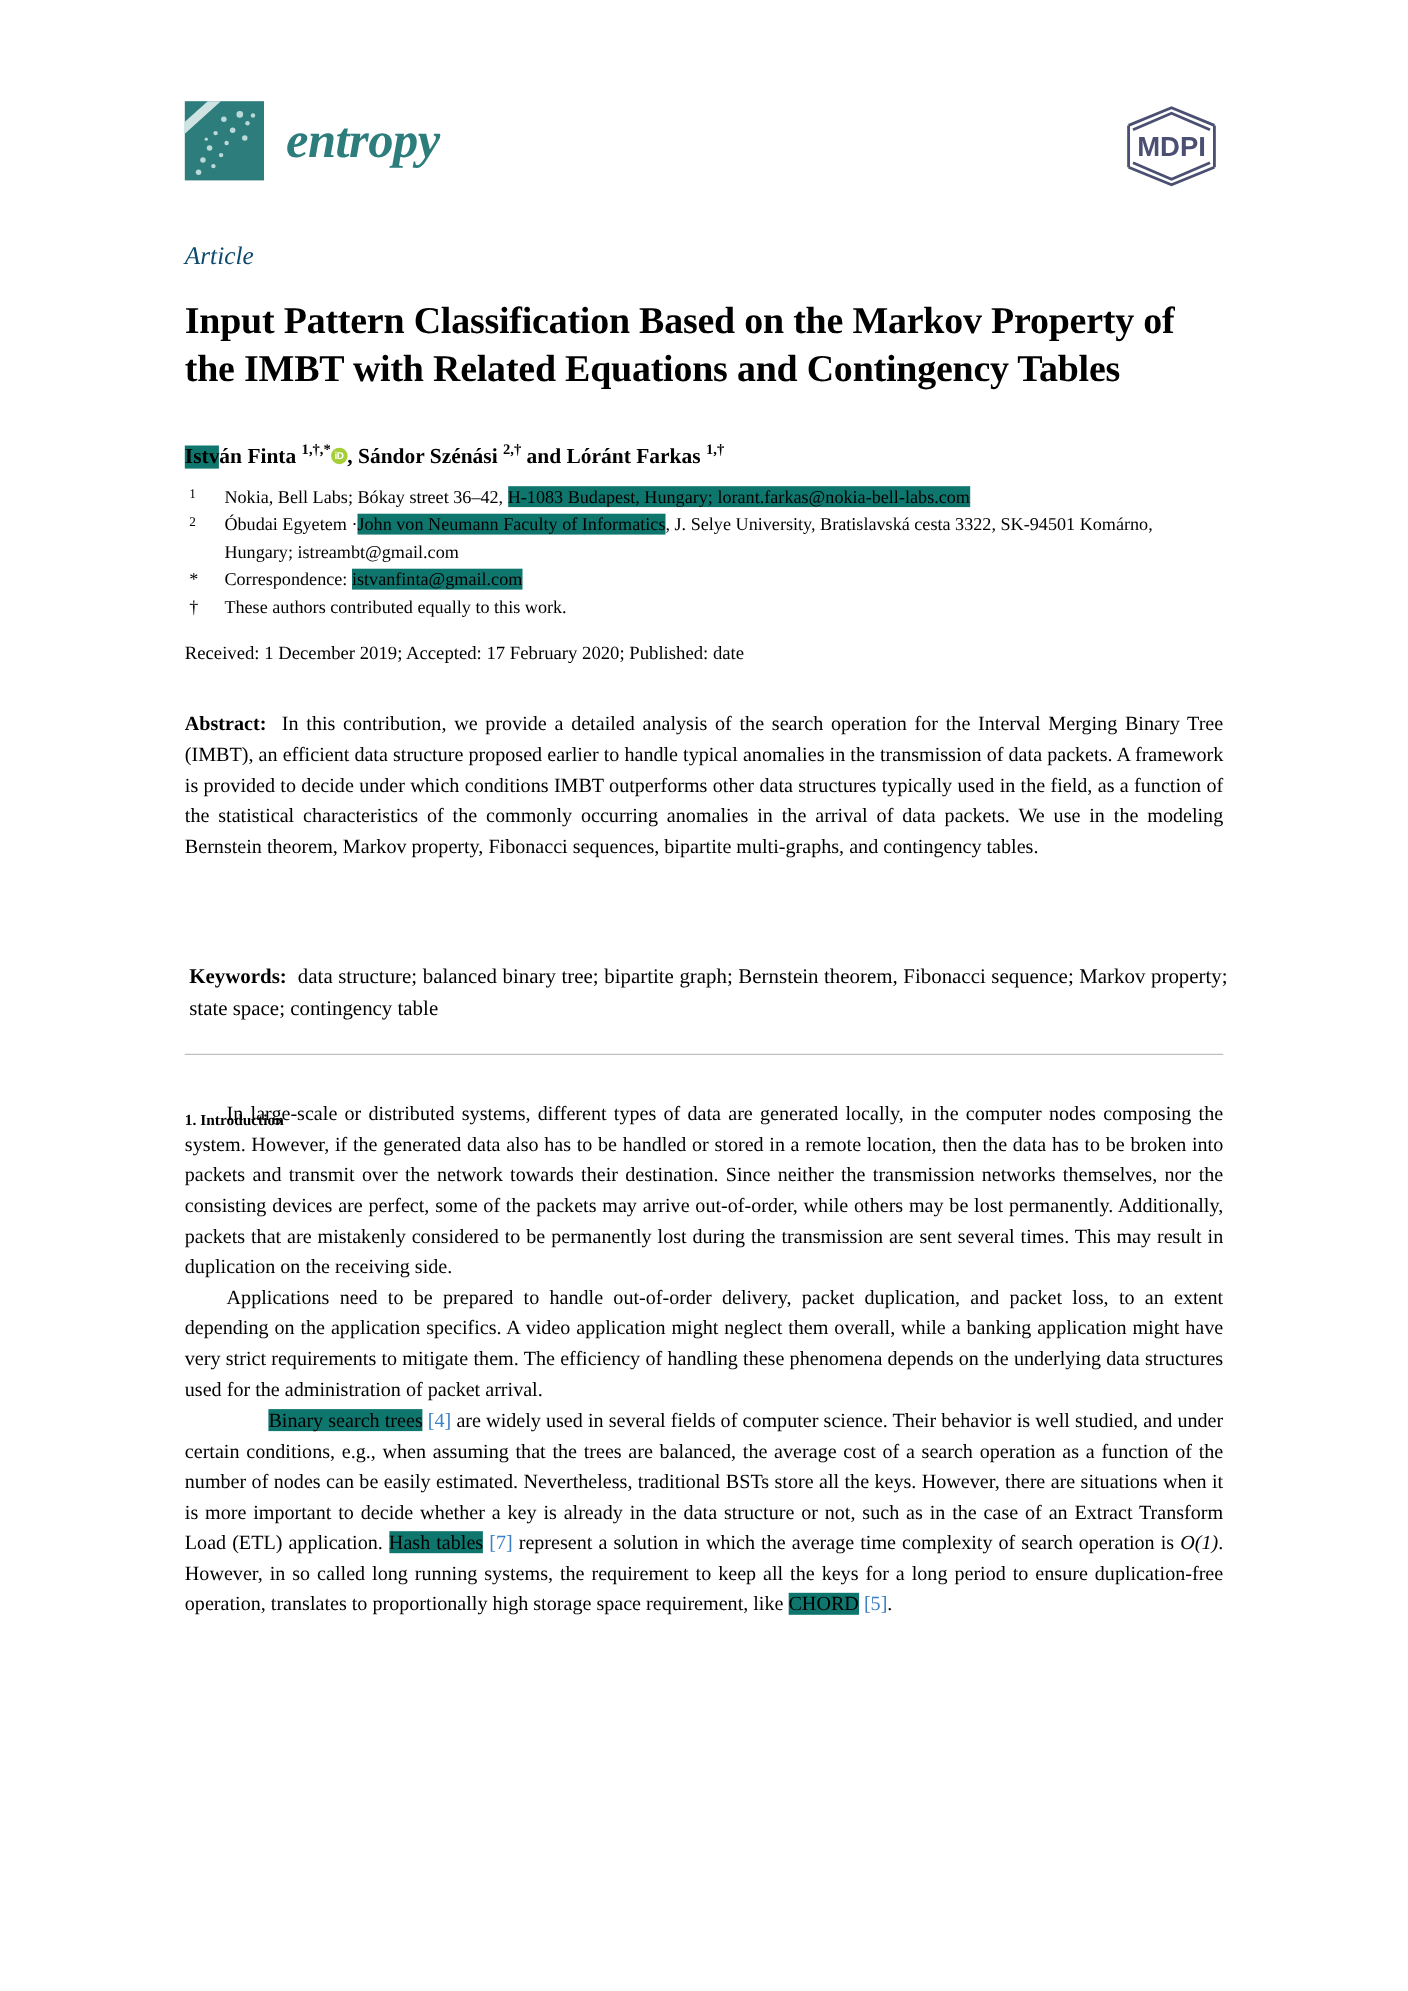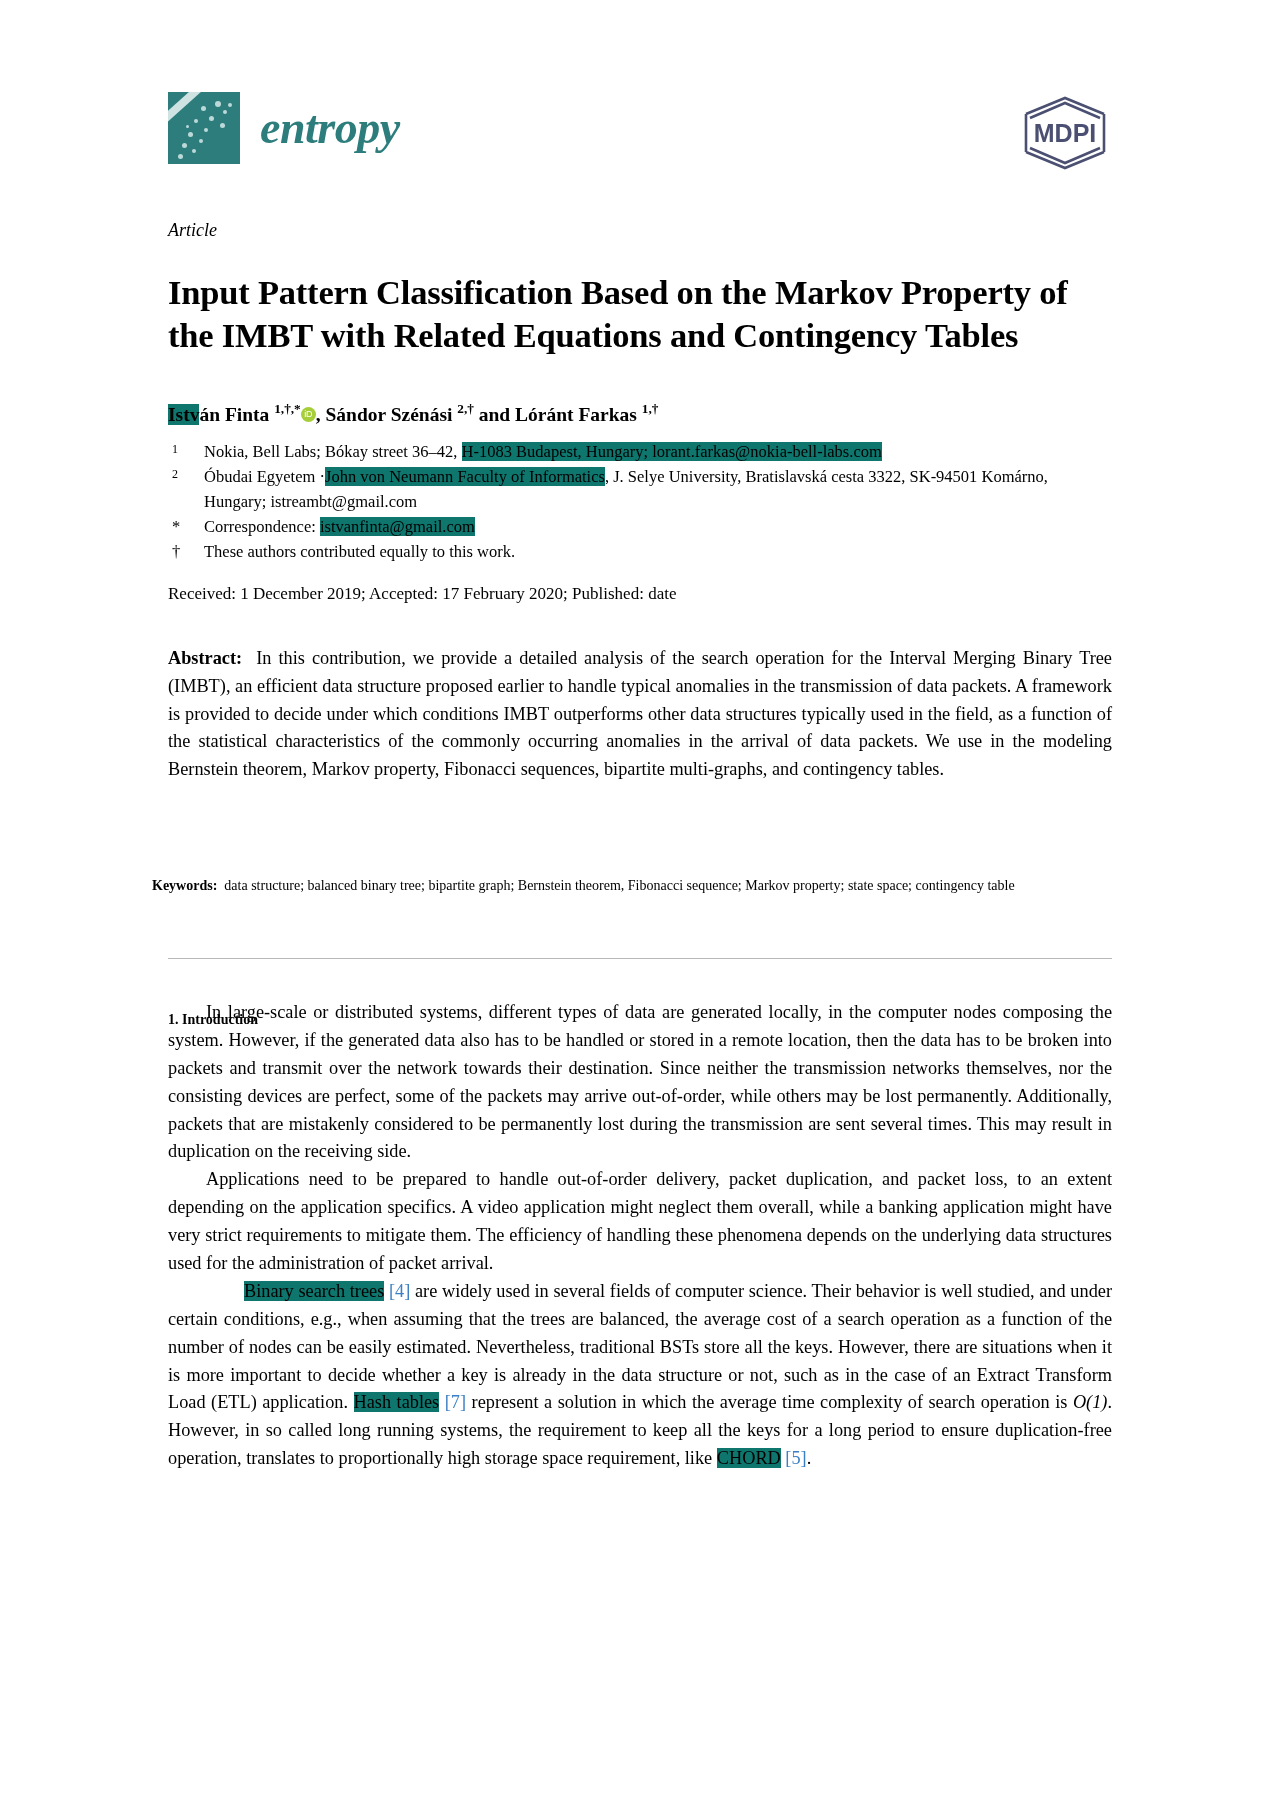--- a/index.html
+++ b/index.html
@@ -79,22 +79,22 @@
     height: 78px;
   }
   .mdpi-logo svg { display: block; }
 
   
   .article-type {
     position: absolute;
     left: 168px;
     top: 220px;
     font-style: italic;
-    font-size: 18px;
-    color: #000000;
+    font-size: 23px;
+    color: #0c4a6e;
   }
   .paper-title {
     position: absolute;
     left: 168px;
     top: 248px;
     width: 930px;
     font-size: 34.5px;
     font-weight: bold;
     line-height: 1.24;
     letter-spacing: -0.2px;
@@ -112,21 +112,21 @@
   }
   .authors sup { font-size: 0.68em; font-weight: bold; vertical-align: super; }
   .orcid {
     display: inline-block;
     width: 15px;
     height: 15px;
     border-radius: 50%;
     background: #a6ce39;
     color: #ffffff;
     font-size: 9px;
-    font-weight: normal;
+    font-weight: bold;
     font-family: "Liberation Sans", sans-serif;
     text-align: center;
     line-height: 15px;
     vertical-align: 4px;
     letter-spacing: -0.3px;
   }
 
   
   .affiliations {
     position: absolute;
@@ -164,24 +164,24 @@
     left: 168px;
     top: 645px;
     width: 944px;
     font-size: 18.3px;
     line-height: 1.52;
     text-align: justify;
   }
   .abstract b, .keywords b { font-weight: bold; }
   .keywords {
     position: absolute;
-    left: 152px;
+    left: 172px;
     top: 875px;
     width: 944px;
-    font-size: 14px;
+    font-size: 19px;
     line-height: 1.52;
     text-align: justify;
   }
   .divider {
     position: absolute;
     left: 168px;
     top: 958px;
     width: 944px;
     height: 1px;
     background: #b8b8b8;

